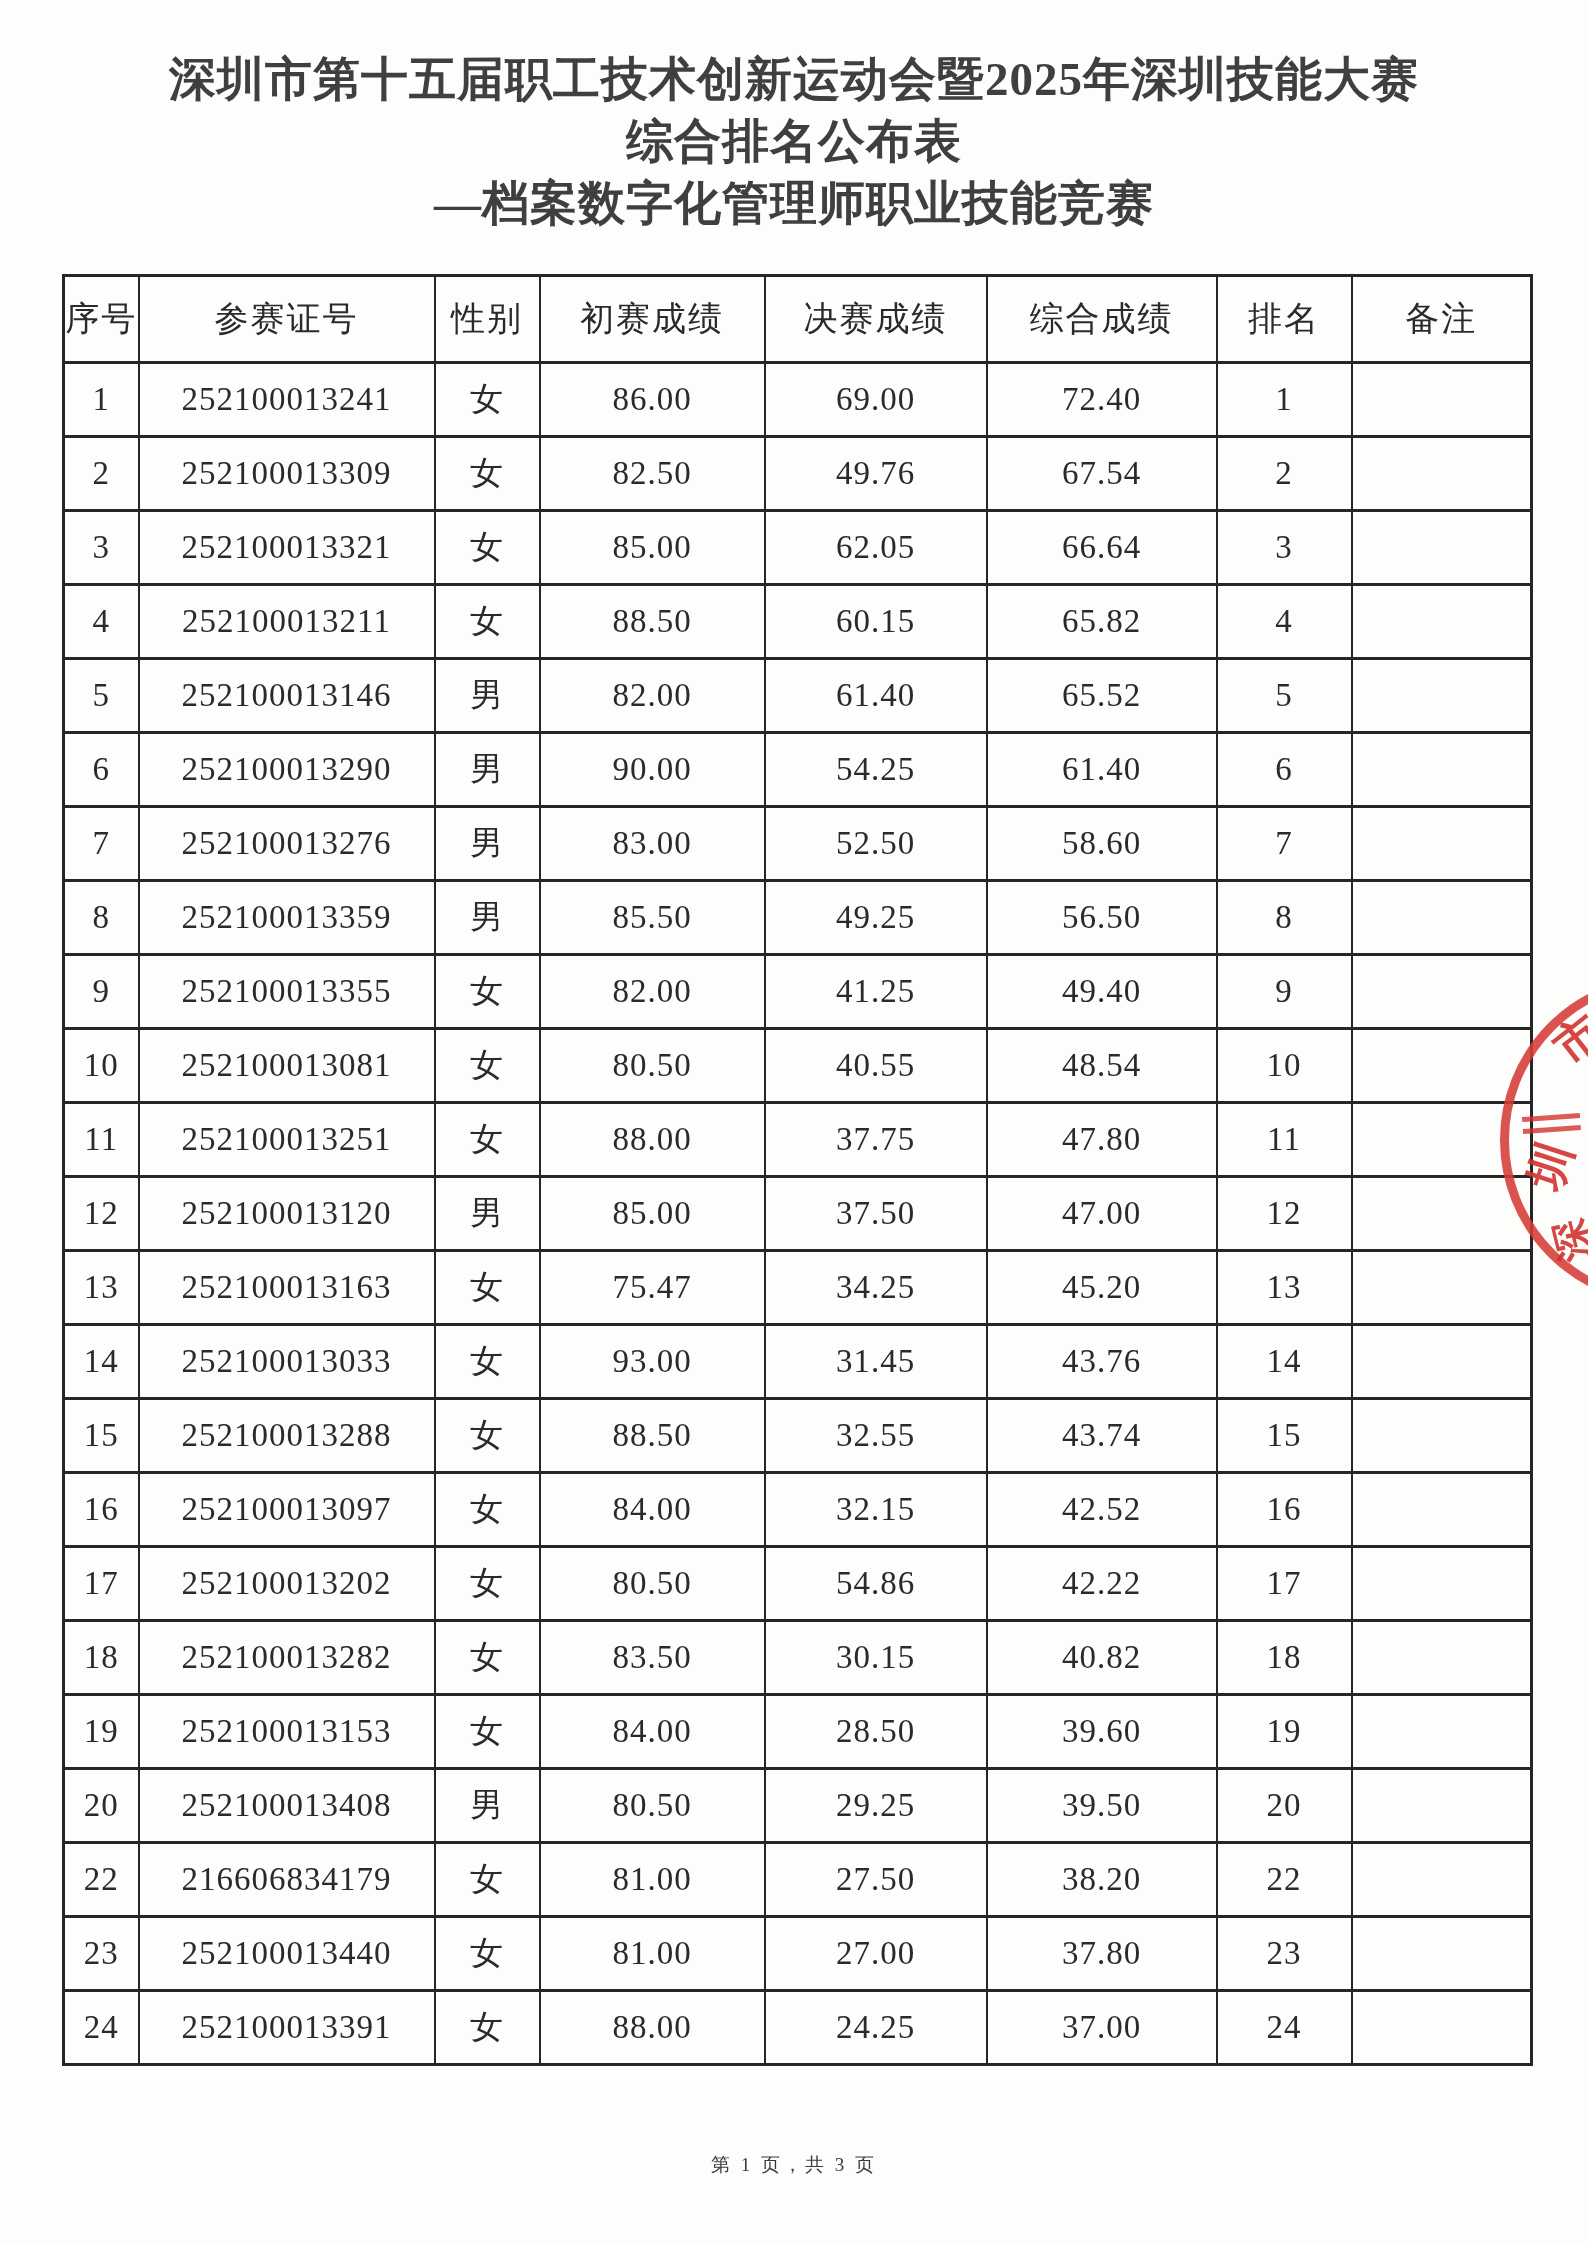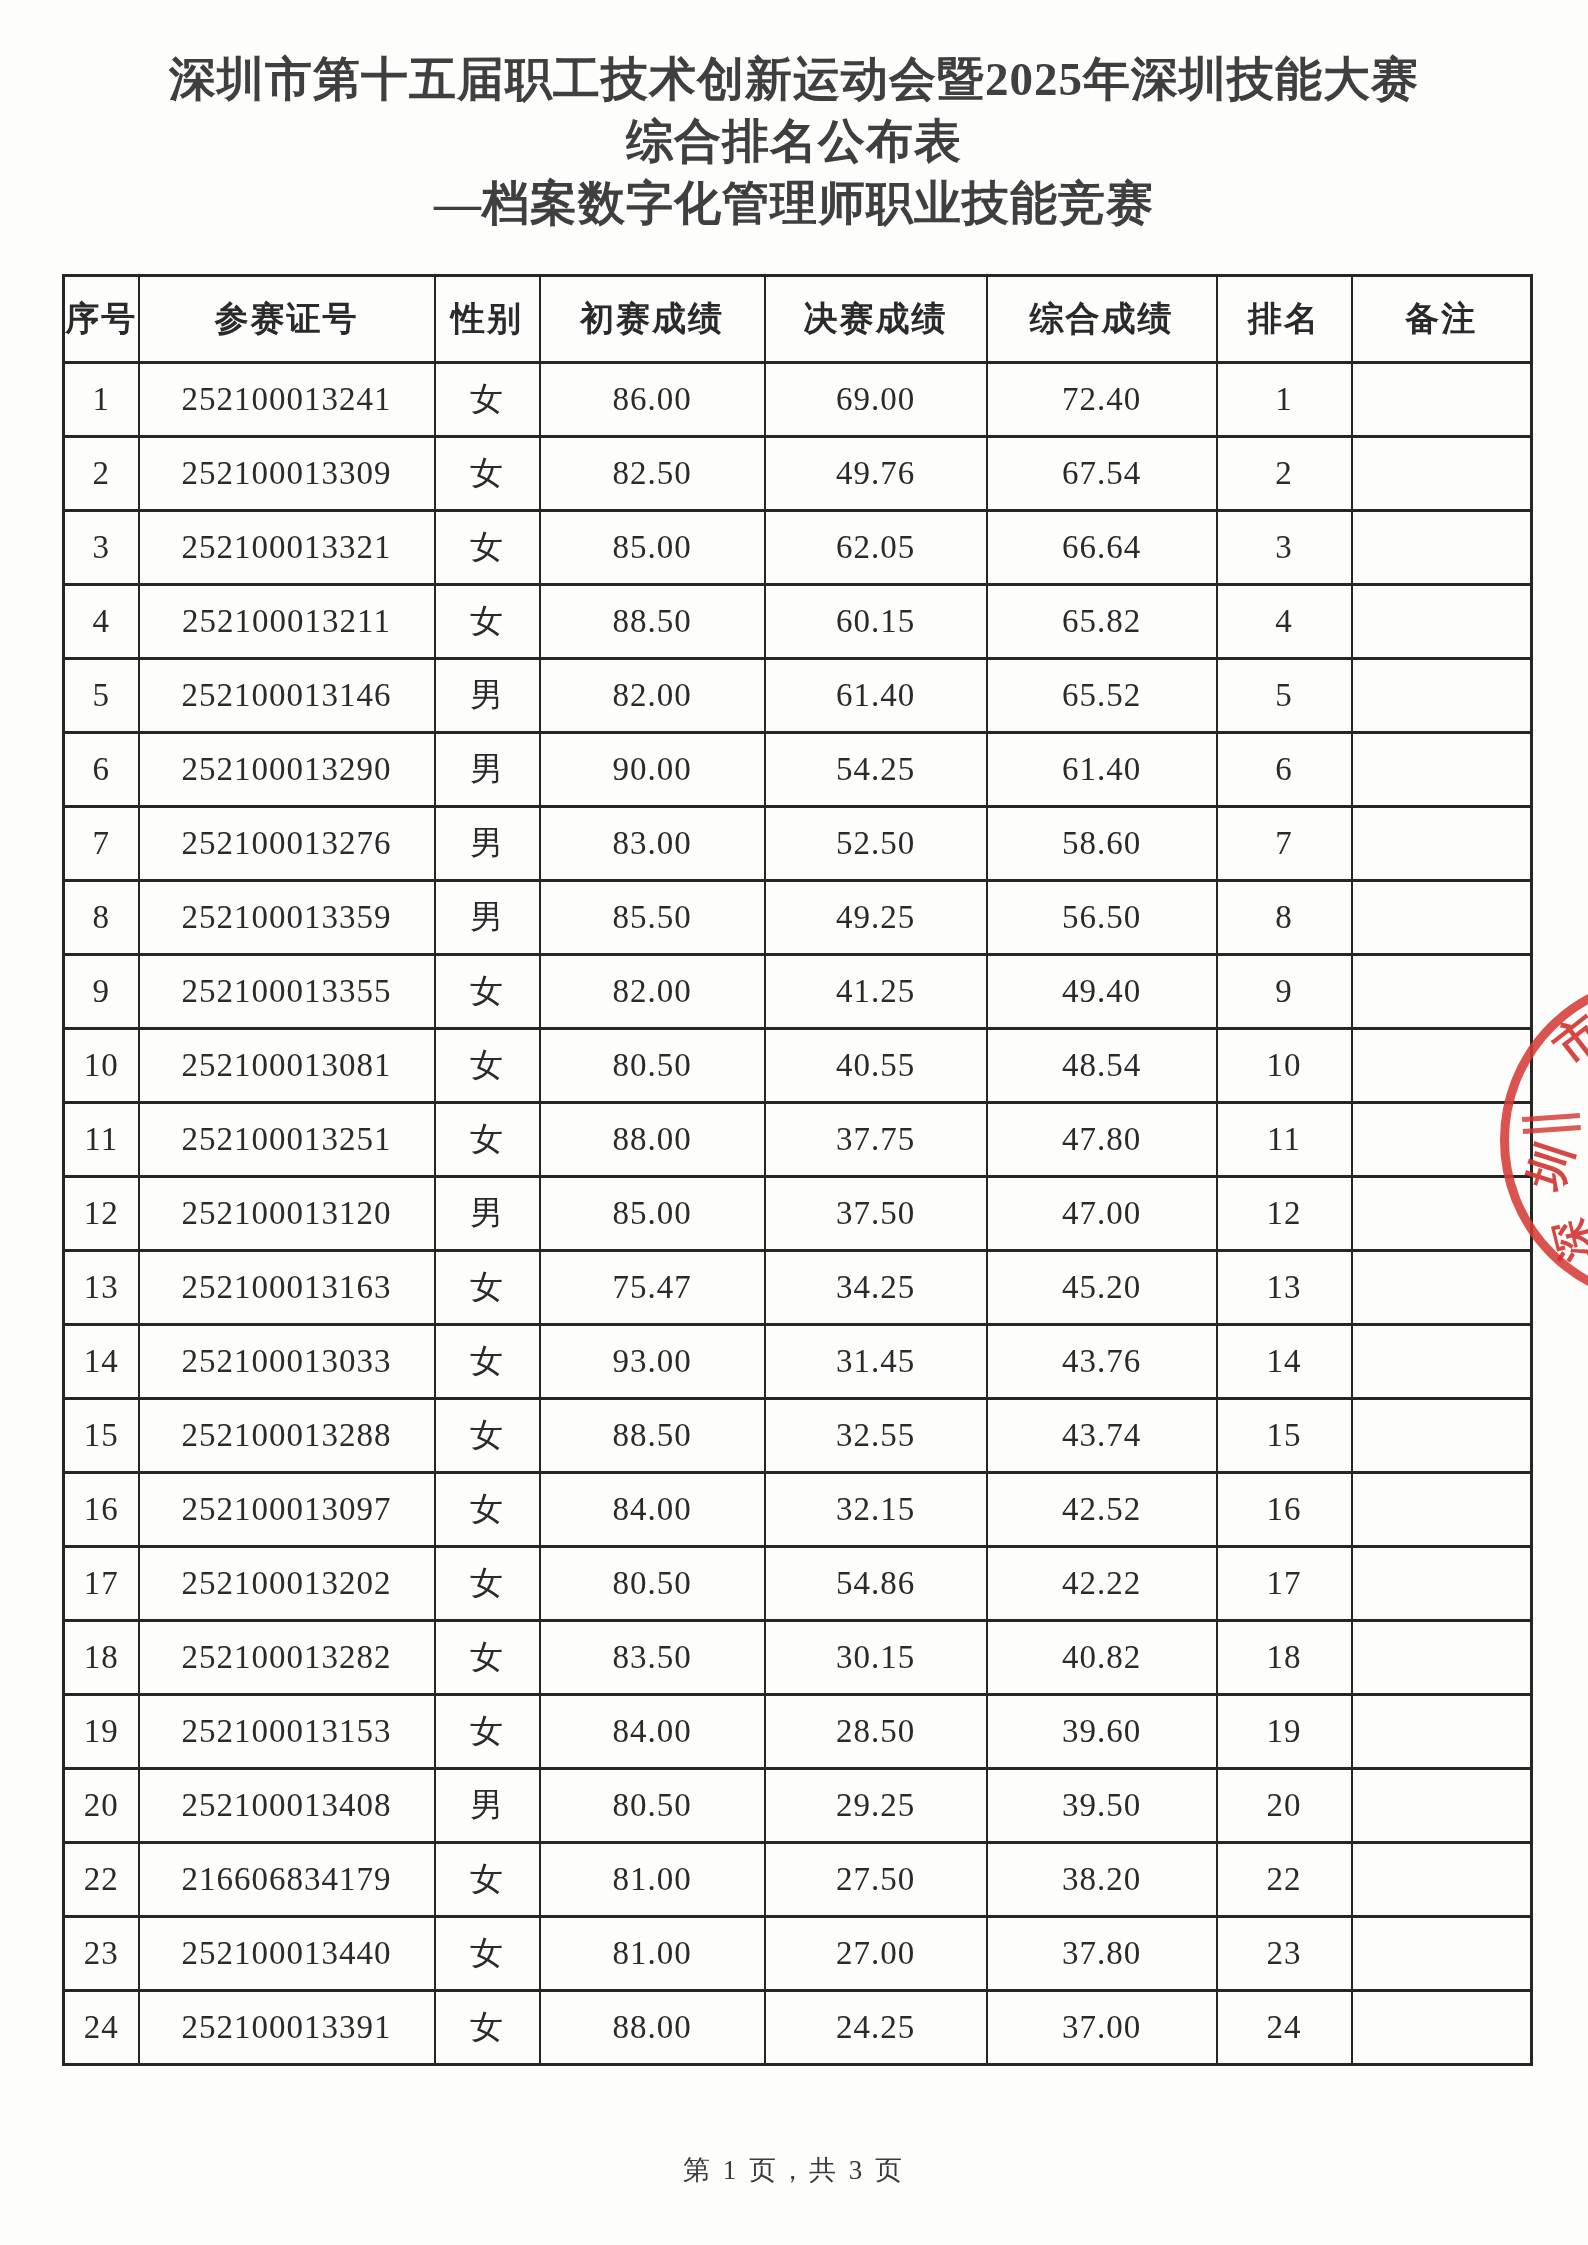--- a/index.html
+++ b/index.html
@@ -37,35 +37,35 @@
   .results-table th, .results-table td {
     border: 2px solid #262626;
     text-align: center;
     vertical-align: middle;
     padding: 0;
     overflow: hidden;
     white-space: nowrap;
   }
   .results-table th {
     height: 84px;
-    font-weight: bold;
+    font-weight: normal;
     font-size: 34px;
     letter-spacing: 2px;
   }
   .results-table td { height: 71px; letter-spacing: 1px; }
   .results-table { border: 3px solid #1f1f1f; }
   .results-table tr > *:first-child { border-left-width: 3px; }
   .results-table tr > *:last-child { border-right-width: 3px; }
   .results-table thead th { border-top-width: 3px; border-bottom-width: 3px; }
   .results-table tbody tr td { border-bottom-width: 3px; }
   .footer {
     position: absolute;
     top: 2152px; left: 0; width: 100%;
     text-align: center;
-    font-size: 27px;
+    font-size: 19px;
     color: #3a3a3a;
     letter-spacing: 3px;
   }
   
   .stamp {
     position: absolute;
     left: 1500px; top: 975px;
     width: 330px; height: 330px;
     pointer-events: none;
   }

